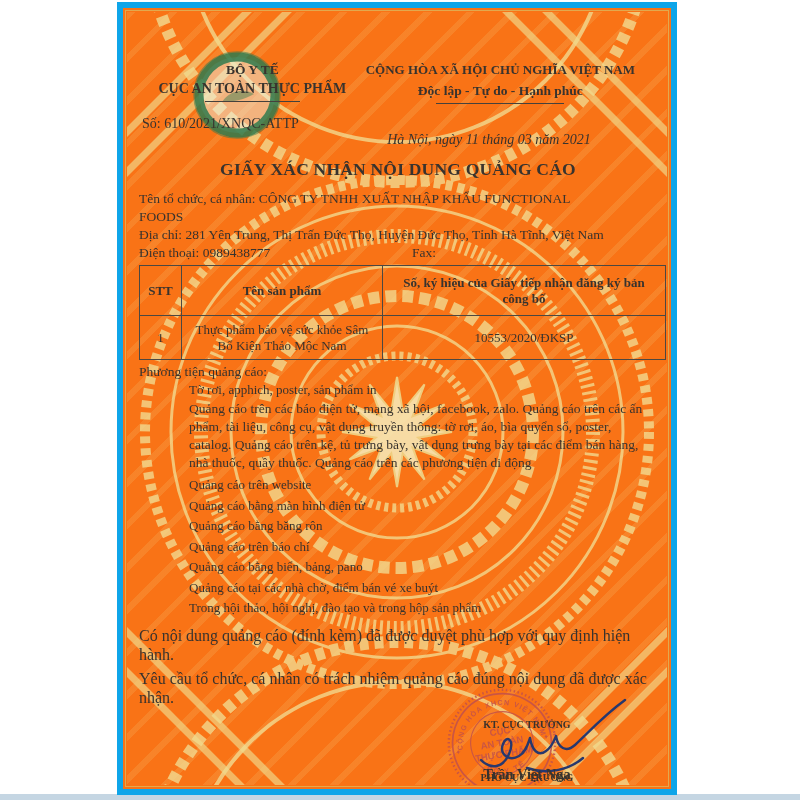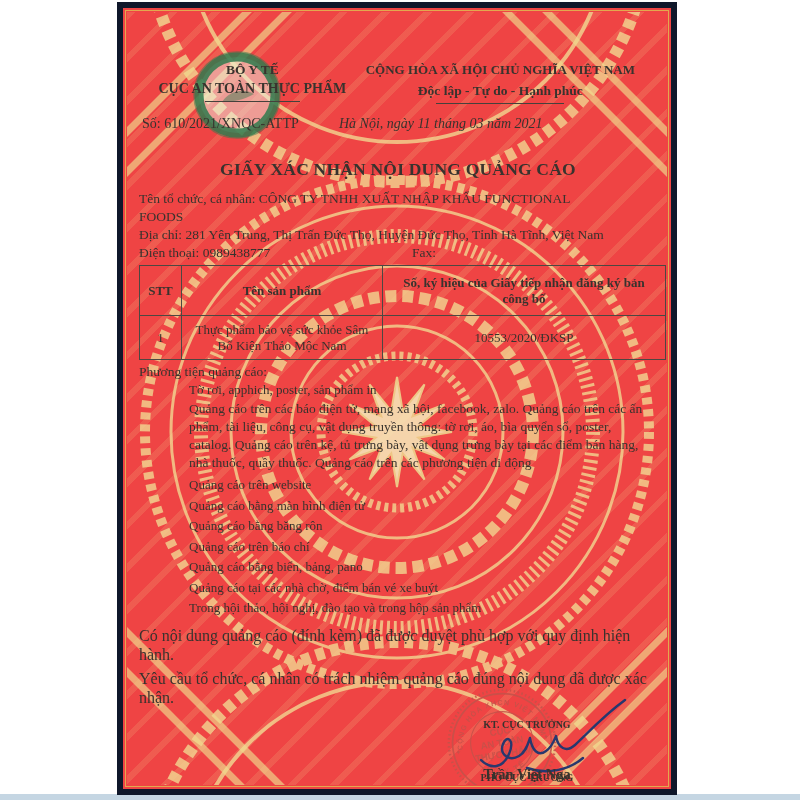--- a/index.html
+++ b/index.html
@@ -5,21 +5,21 @@
   * { margin:0; padding:0; box-sizing:border-box; }
   html,body { width:800px; height:800px; }
   body {
     position:relative; width:800px; height:800px; background:#ffffff;
     font-family:"Liberation Serif","DejaVu Serif",serif; color:#38332e;
     overflow:hidden;
   }
   .bottom-strip { position:absolute; left:0; bottom:0; width:800px; height:6px; background:#c5d6e3; }
   .doc {
     position:absolute; left:117px; top:2px; width:560px; height:793px;
-    background:#ef4444; border:6px solid #0f172a;
+    background:#f97316; border:6px solid #0ea5e9;
   }
   .frame { position:absolute; inset:2px; border:1px solid #e2a94e; pointer-events:none; z-index:5; }
   .inner { position:absolute; inset:4px; overflow:hidden; }
   .hatch {
     position:absolute; inset:0; z-index:0; opacity:.5;
     background:repeating-linear-gradient(135deg, rgba(241,223,146,.30) 0 6px, rgba(0,0,0,0) 6px 30px);
   }
   .watermark { position:absolute; left:0; top:0; z-index:0; }
   .content { position:relative; z-index:2; padding:50px 10px 0 12px; }
 
@@ -28,21 +28,21 @@
   .hdr-right { flex:1; text-align:center; padding-right:22px; }
   .agency-parent { font-weight:bold; font-size:13.5px; }
   .agency { font-weight:bold; font-size:14px; margin-top:3px; }
   .nation { font-weight:bold; font-size:13px; white-space:nowrap; }
   .motto { font-weight:bold; font-size:13.5px; margin-top:5px; }
   .rule { height:1px; background:#45413c; margin:4px auto 0 auto; }
   .rule-a { width:95px; } .rule-b { width:128px; }
 
   .so-row { position:relative; margin-top:12px; height:19px; font-size:14px; }
   .doc-number { position:absolute; left:3px; top:0; }
-  .date-line { position:absolute; left:200px; top:0; width:300px; font-style:italic; }
+  .date-line { position:absolute; left:200px; top:16px; width:300px; text-align:center; font-style:italic; }
 
   .title { text-align:center; font-weight:bold; font-size:17.5px; margin-top:24px; letter-spacing:.2px; }
 
   .info { margin-top:10px; font-size:13.5px; line-height:18px; }
   .info p { max-width:478px; }
   .phone-row { position:relative; height:18px; }
   .fax { position:absolute; left:273px; top:0; }
 
   table.reg {
     width:526px; margin-top:3px; border-collapse:collapse; table-layout:fixed;

